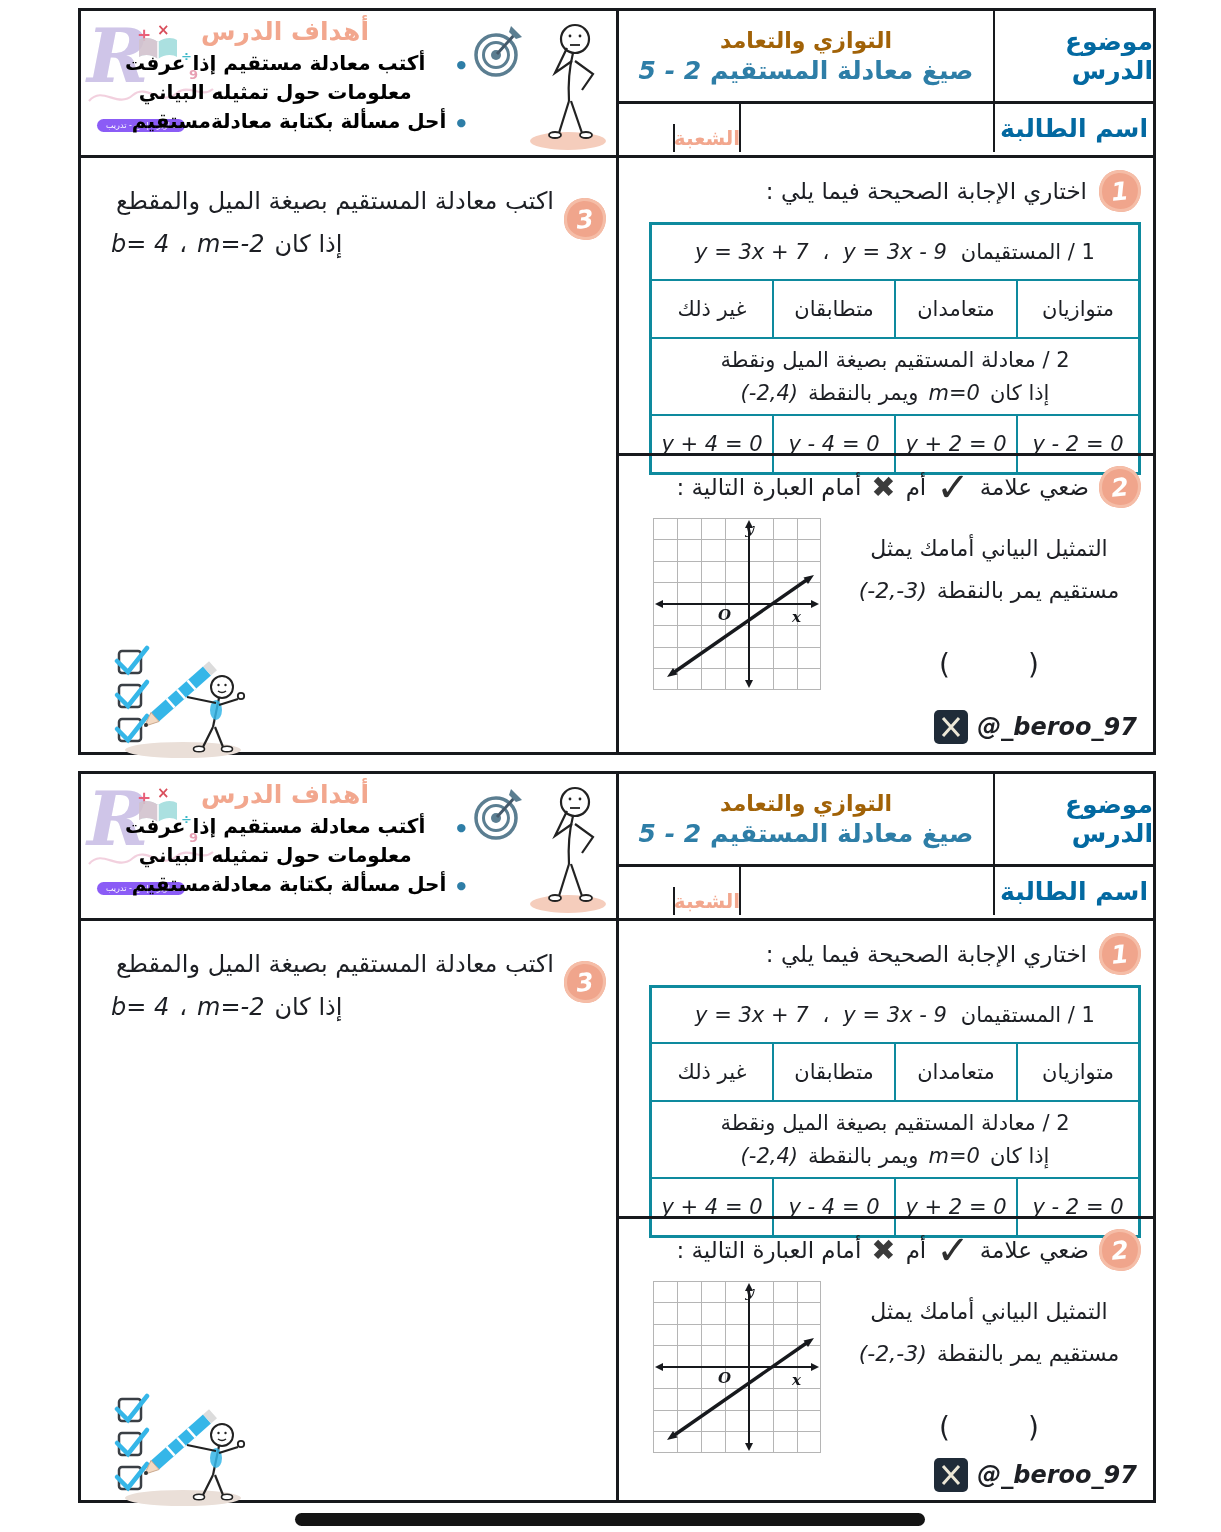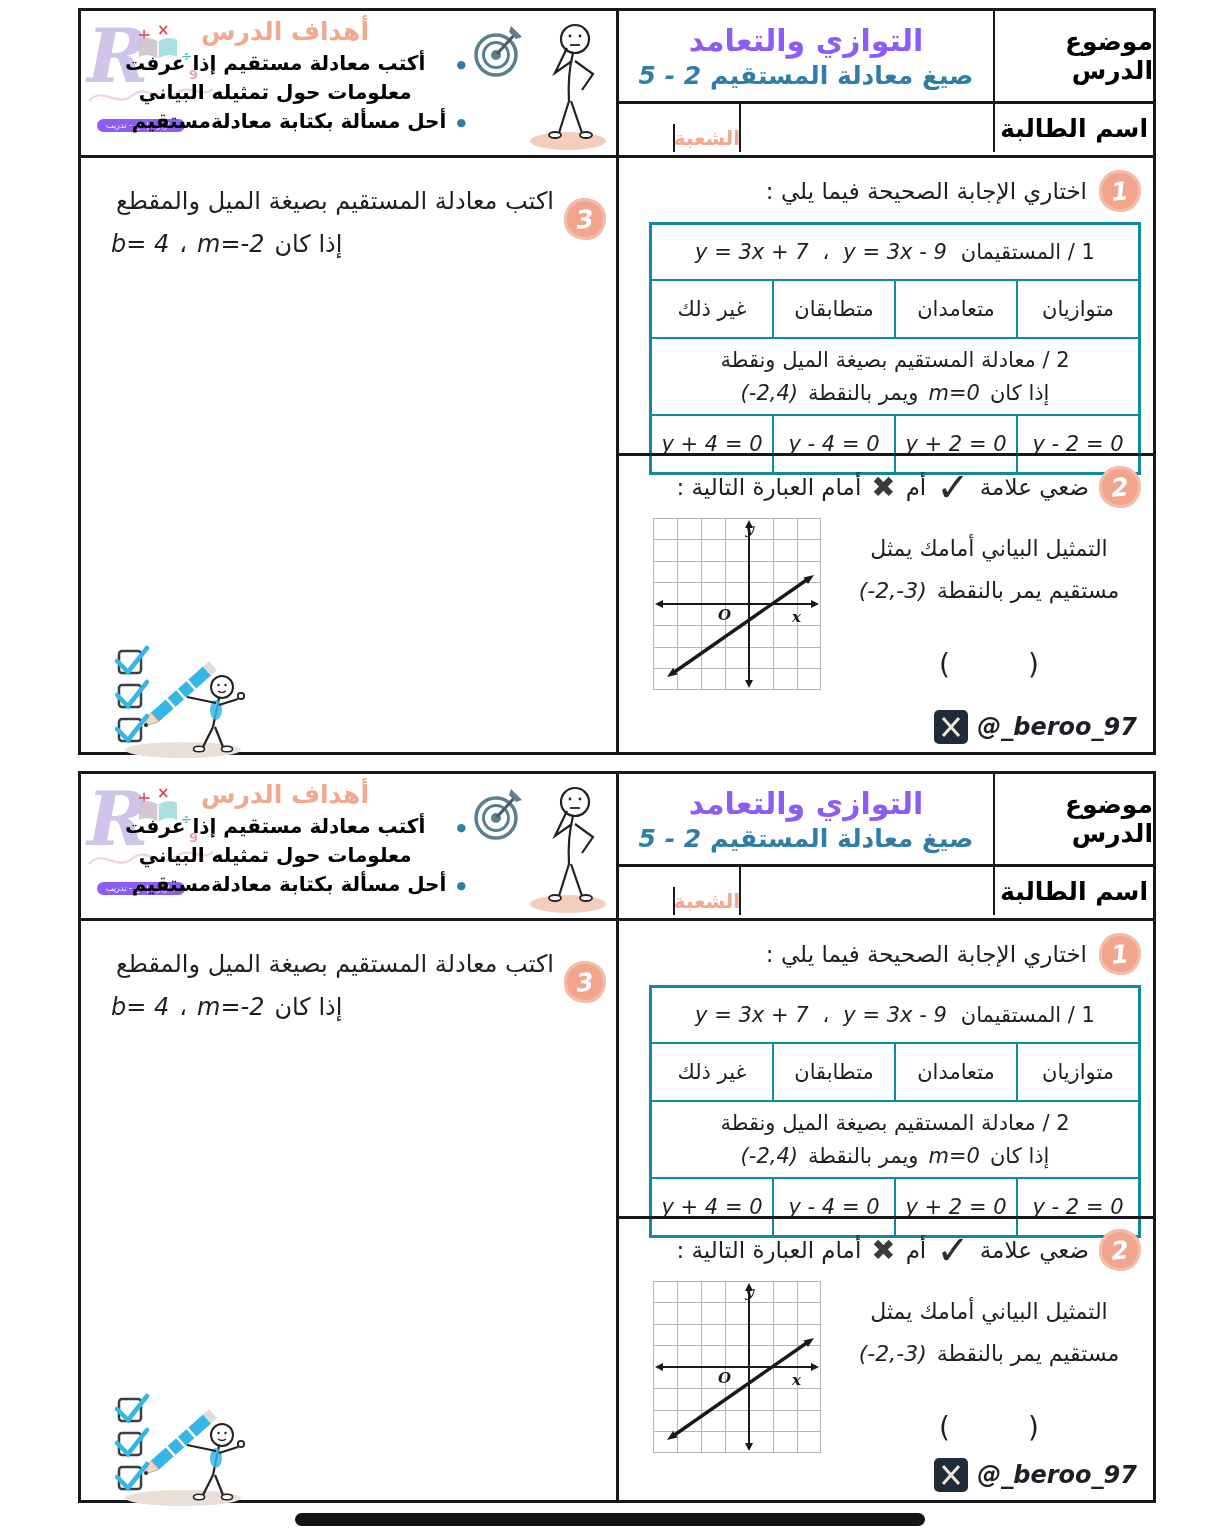--- a/index.html
+++ b/index.html
@@ -14,23 +14,23 @@
   .card-inner { width:100%; height:100%; border:3px solid #17191d; background:#fff;
     display:flex; flex-direction:column; }
 
   
   .hrow { display:flex; height:147px; border-bottom:3px solid #17191d; flex:none; }
   .hdr-right { width:537px; border-left:3px solid #17191d; display:flex; flex-direction:column; flex:none;}
   .hdr-left { flex:1; position:relative; overflow:hidden; }
   .hdr-r1 { height:93px; border-bottom:3px solid #17191d; display:flex; }
   .cell-topic-label, .cell-name-label { width:160px; border-left:2.5px solid #17191d;
     display:flex; align-items:center; justify-content:center;
-    color:#000000; font-weight:bold; font-size:25px; }
+    color:#0369a1; font-weight:bold; font-size:25px; }
   .cell-title { flex:1; display:flex; flex-direction:column; align-items:center; justify-content:center; gap:3px; }
-  .unit-title { color:#8b5cf6; font-weight:bold; font-size:30px; }
+  .unit-title { color:#a16207; font-weight:bold; font-size:22px; }
   .lesson-title { display:flex; gap:9px; color:#2e7ea7; font-weight:bold; font-size:25px; }
   .hdr-r2 { height:48px; display:flex; }
   .cell-name-space { flex:1; border-left:2.5px solid #17191d; }
   .cell-section-label { width:66px; border-left:2.5px solid #17191d; display:flex; align-items:center;
     justify-content:center; color:#f2a78e; font-weight:bold; font-size:20px;margin-top:20px; }
   .cell-section-space { width:54px; }
 
   
   .brand { position:absolute; left:4px; top:12px; width:150px; height:125px; z-index:0; }
   .logo-r { position:absolute; left:2px; top:-4px; font-family:"DejaVu Serif", serif; font-style:italic;

